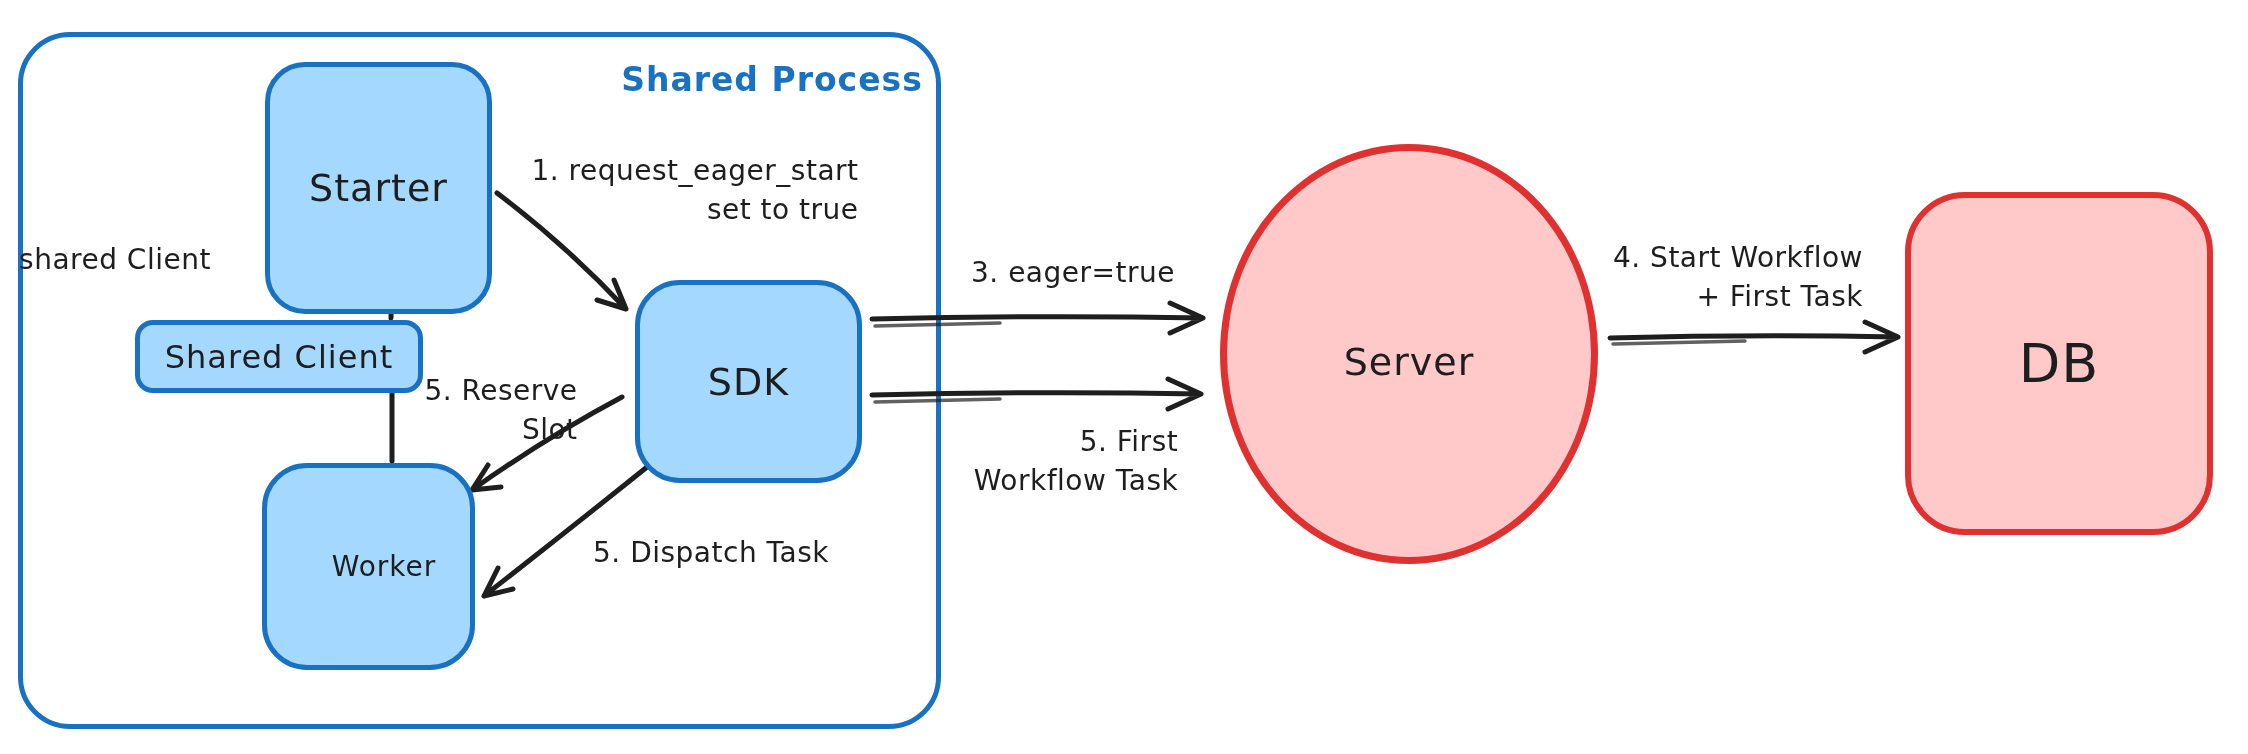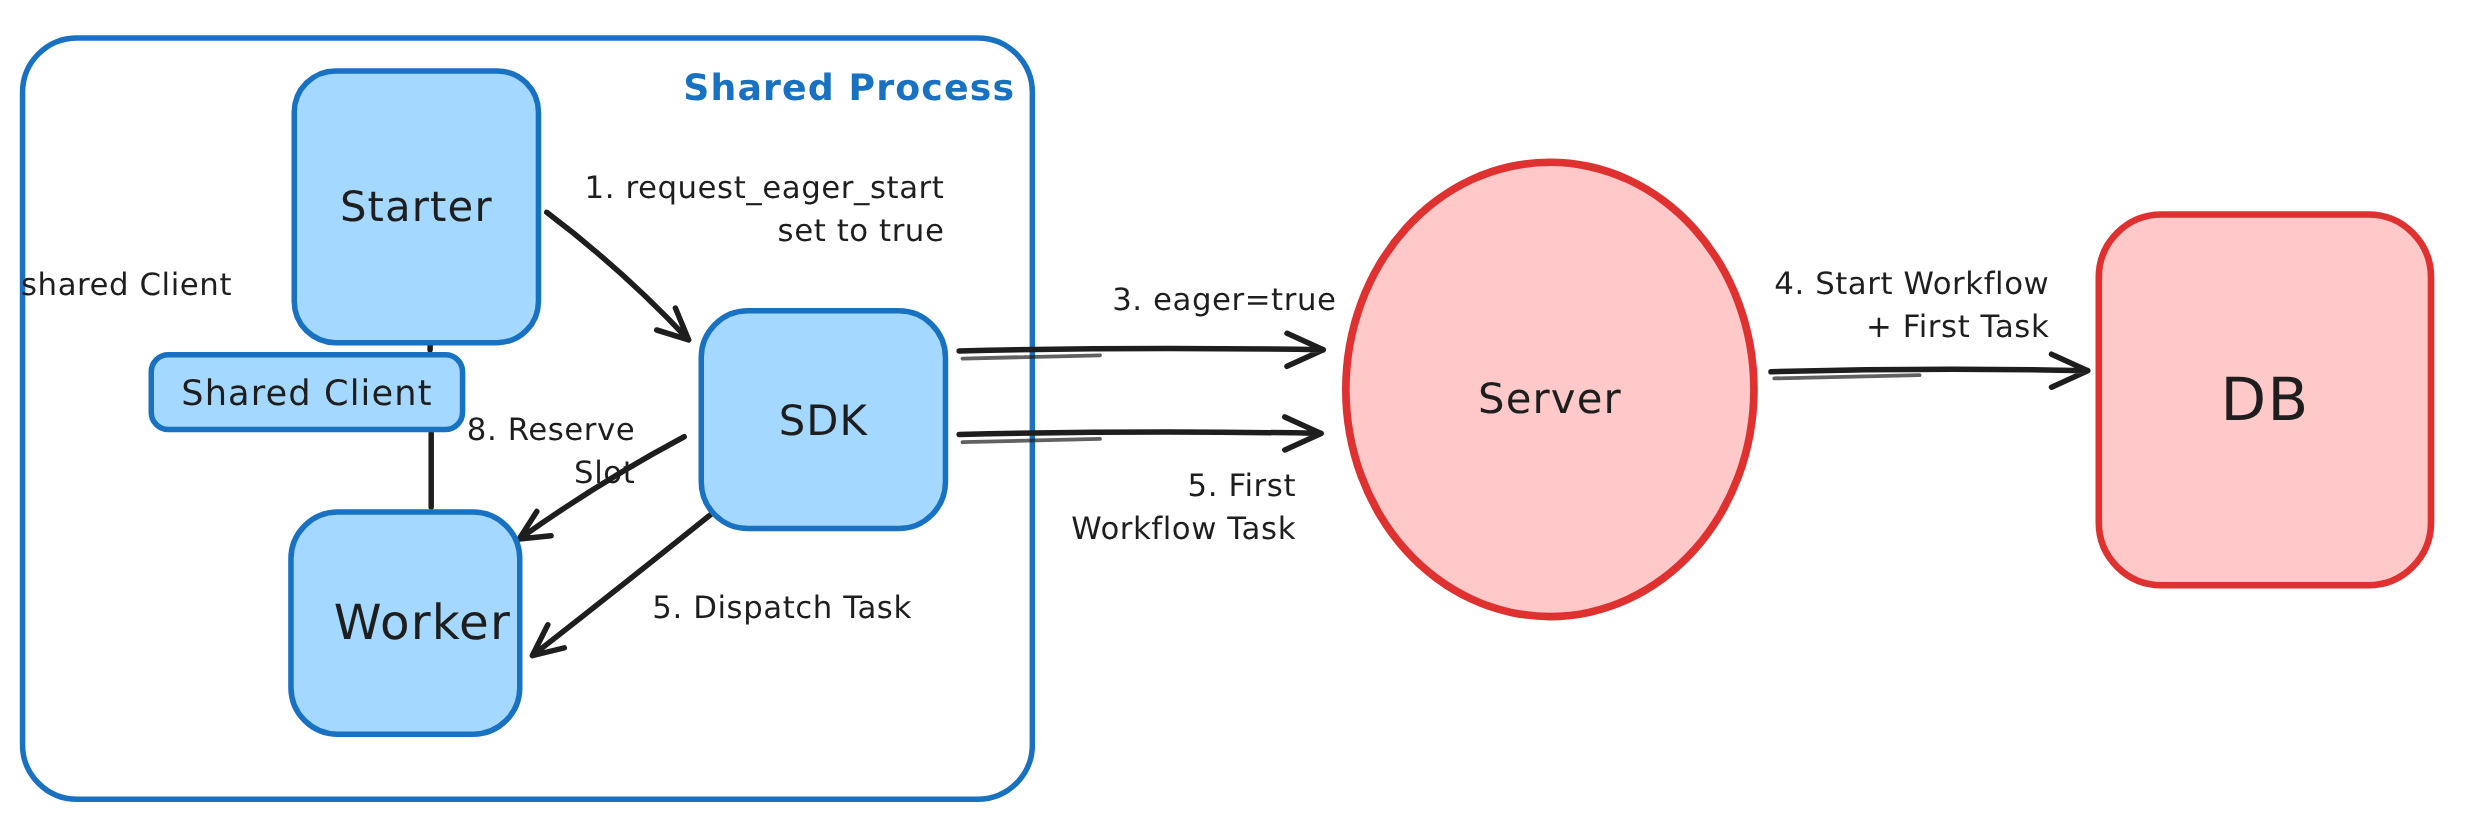--- a/index.html
+++ b/index.html
@@ -82,21 +82,21 @@
 
   <div class="node" style="left:265px;top:62px;width:227px;height:252px;border-radius:40px;">
     <span class="node-label" style="font-size:38px;">Starter</span>
   </div>
 
   <div class="node" style="left:135px;top:320px;width:288px;height:73px;border-radius:18px;">
     <span class="node-label" style="font-size:32px;">Shared Client</span>
   </div>
 
   <div class="node" style="left:262px;top:463px;width:213px;height:207px;border-radius:45px;">
-    <span class="node-label" style="font-size:44px;margin-left:31px;">Worker</span>
+    <span class="node-label" style="font-size:28px;margin-left:31px;">Worker</span>
   </div>
 
   <div class="node" style="left:635px;top:252px;width:227px;height:203px;border-radius:45px;margin-top:28px;">
     <span class="node-label" style="font-size:38px;">SDK</span>
   </div>
 
   <div class="node red" style="left:1220px;top:144px;width:378px;height:420px;border-radius:50%;border-width:7px;">
     <span class="node-label" style="font-size:38px;margin-top:16px;">Server</span>
   </div>
 
@@ -107,25 +107,25 @@
   <div class="ann" style="left:115px;top:259px;">
     <div>shared Client</div>
   </div>
 
   <div class="ann" style="left:695px;top:190px;">
     <div>1. request_eager_start</div>
     <div>set to true</div>
   </div>
 
   <div class="ann" style="left:501px;top:410px;">
-    <div>8. Reserve</div>
+    <div>5. Reserve</div>
     <div>Slot</div>
   </div>
 
-  <div class="ann" style="left:1073px;top:272px;margin-left:40px;">
+  <div class="ann" style="left:1073px;top:272px;">
     <div>3. eager=true</div>
   </div>
 
   <div class="ann" style="left:1076px;top:461px;">
     <div>5. First</div>
     <div>Workflow Task</div>
   </div>
 
   <div class="ann" style="left:1738px;top:277px;">
     <div>4. Start Workflow</div>

